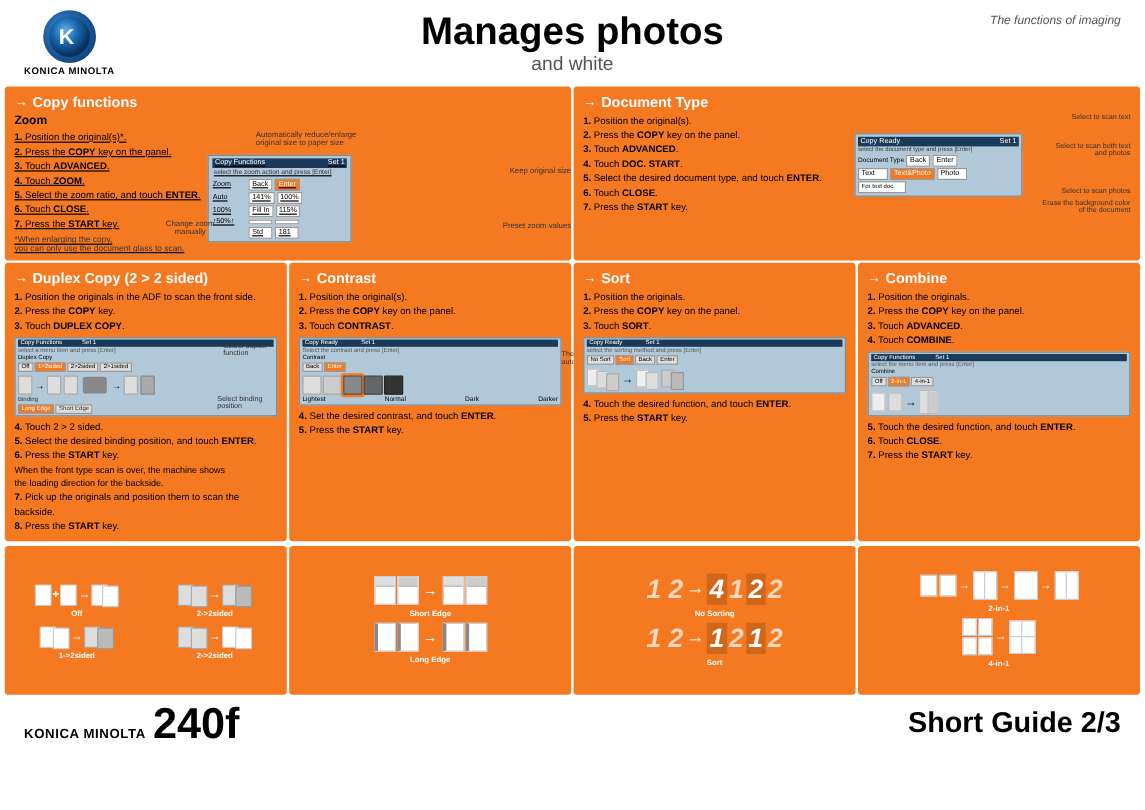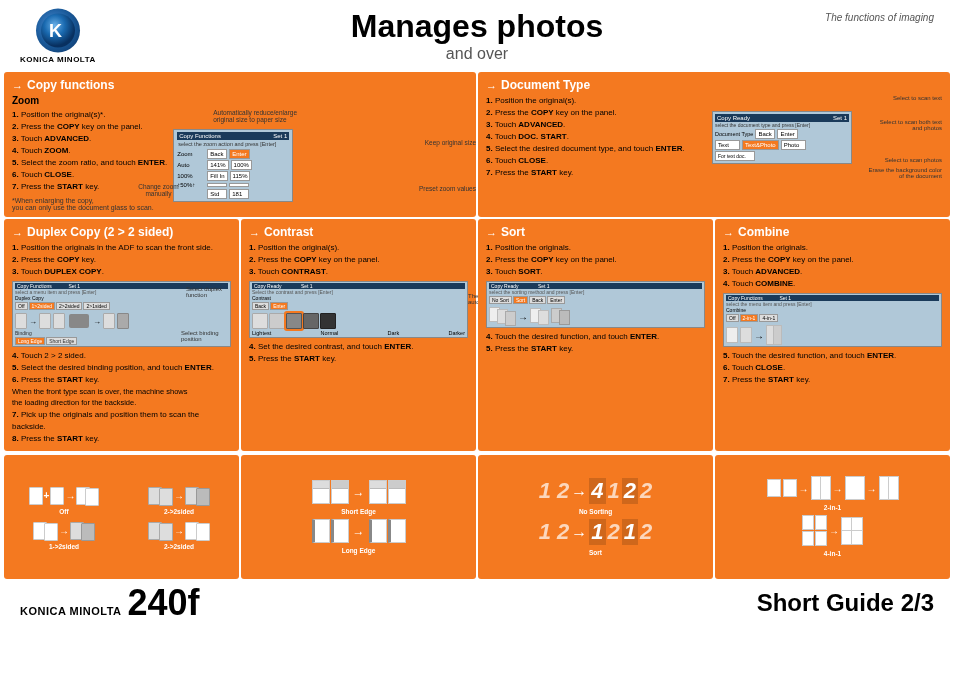--- a/index.html
+++ b/index.html
@@ -154,20 +154,21 @@
     .screen-btn-active {
       background: #f47920;
       color: #fff;
     }
 
     
     .zoom-content {
       display: flex;
       gap: 6px;
       margin-top: 2px;
+      text-decoration: underline;
     }
     .zoom-steps {
       flex: 0 0 auto;
       font-size: 8px;
     }
     .zoom-diagram {
       flex: 1;
       position: relative;
     }
 
@@ -353,21 +354,21 @@
           </radialGradient>
         </defs>
 
         <text x="9" y="24" font-size="18" fill="white" font-weight="bold" font-family="Arial">K</text>
       </svg>
     </div>
     <div class="logo-text">KONICA MINOLTA</div>
   </div>
   <div class="title-area">
     <div class="main-title">Manages photos</div>
-    <div class="sub-title">and over</div>
+    <div class="sub-title">and white</div>
   </div>
   <div class="tagline">The functions of imaging</div>
 </div>
 
 <div class="main-grid">
 
   <div class="section section-copy-functions">
     <div class="section-header">
       <span class="section-arrow">→</span>
       <span class="section-title">Copy functions</span>

